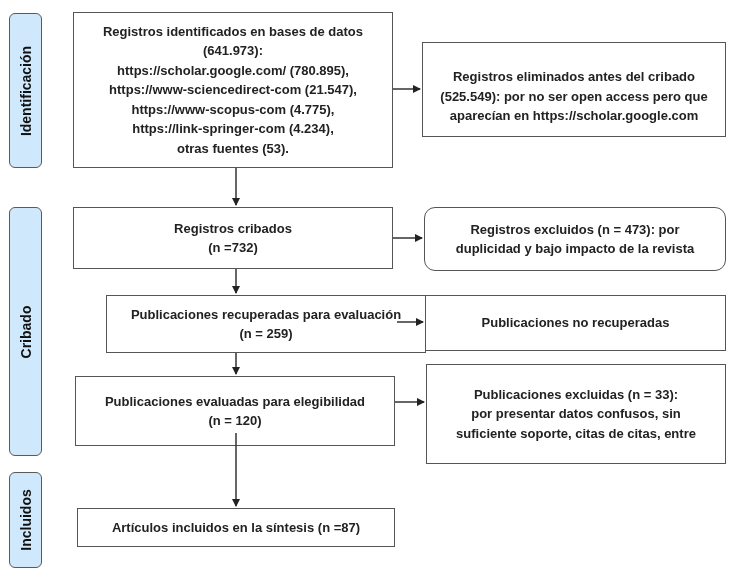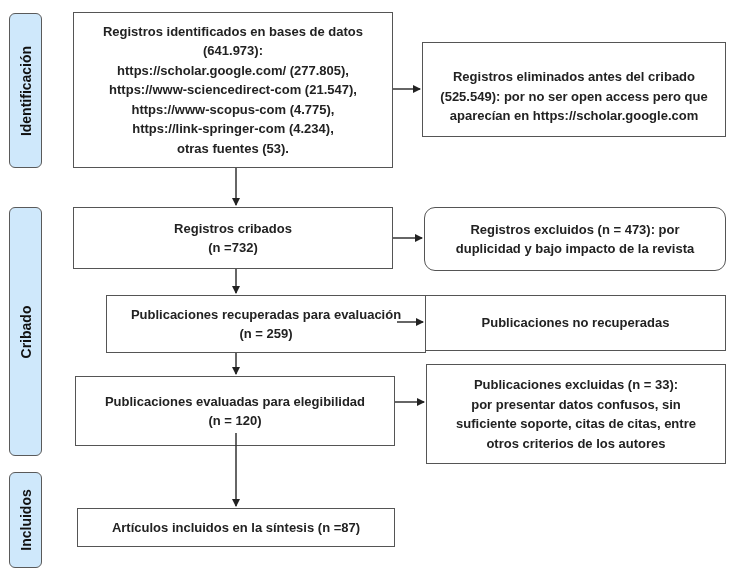--- a/index.html
+++ b/index.html
@@ -25,21 +25,21 @@
   <span>Cribado</span>
 </div>
 <div class="phase" style="top:472px;height:96px;">
   <span>Incluidos</span>
 </div>
 
 <div class="box" style="left:73px;top:12px;width:320px;height:156px;">
   <div class="lines">
     <span>Registros identificados en bases de datos</span>
     <span>(641.973):</span>
-    <span>https://scholar.google.com/ (277.805),</span>
+    <span>https://scholar.google.com/ (780.895),</span>
     <span>https://www-sciencedirect-com (21.547),</span>
     <span>https://www-scopus-com (4.775),</span>
     <span>https://link-springer-com (4.234),</span>
     <span>otras fuentes (53).</span>
   </div>
 </div>
 
 <div class="box" style="left:73px;top:207px;width:320px;height:62px;">
   <div class="lines">
     <span>Registros cribados</span>
@@ -86,21 +86,20 @@
   <div class="lines">
     <span>Publicaciones no recuperadas</span>
   </div>
 </div>
 
 <div class="box" style="left:426px;top:364px;width:300px;height:100px;">
   <div class="lines">
     <span>Publicaciones excluidas (n = 33):</span>
     <span>por presentar datos confusos, sin</span>
     <span>suficiente soporte, citas de citas, entre</span>
-    <span>otros criterios de los autores</span>
   </div>
 </div>
 
 <svg class="conn" viewBox="0 0 734 574">
   <defs>
     <marker id="ah" markerWidth="8" markerHeight="8" refX="7" refY="4" orient="auto" markerUnits="userSpaceOnUse">
       <path d="M0,0 L8,4 L0,8 Z" fill="#222"></path>
     </marker>
   </defs>
   <g stroke="#333" stroke-width="1.5" fill="none">

